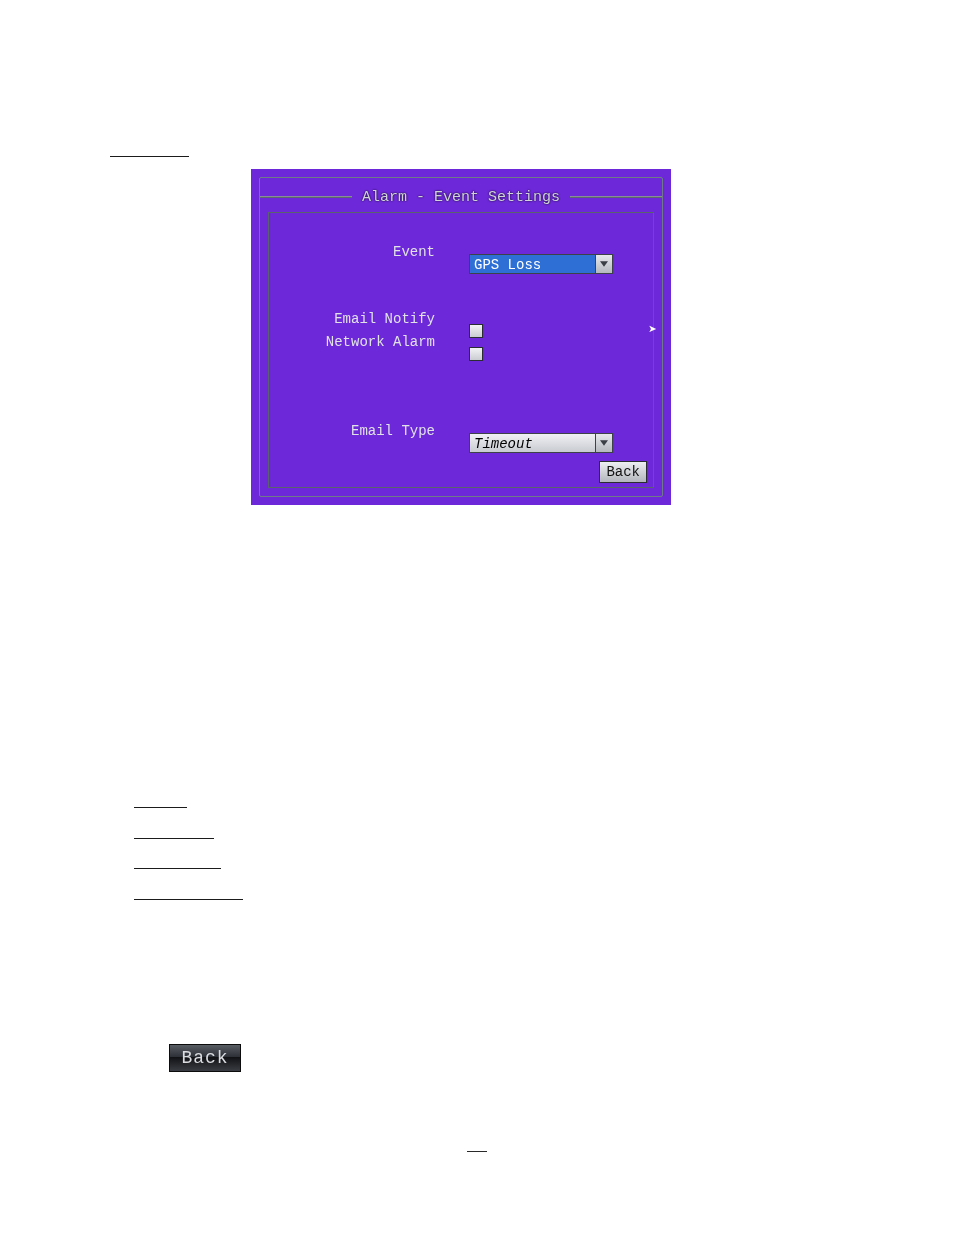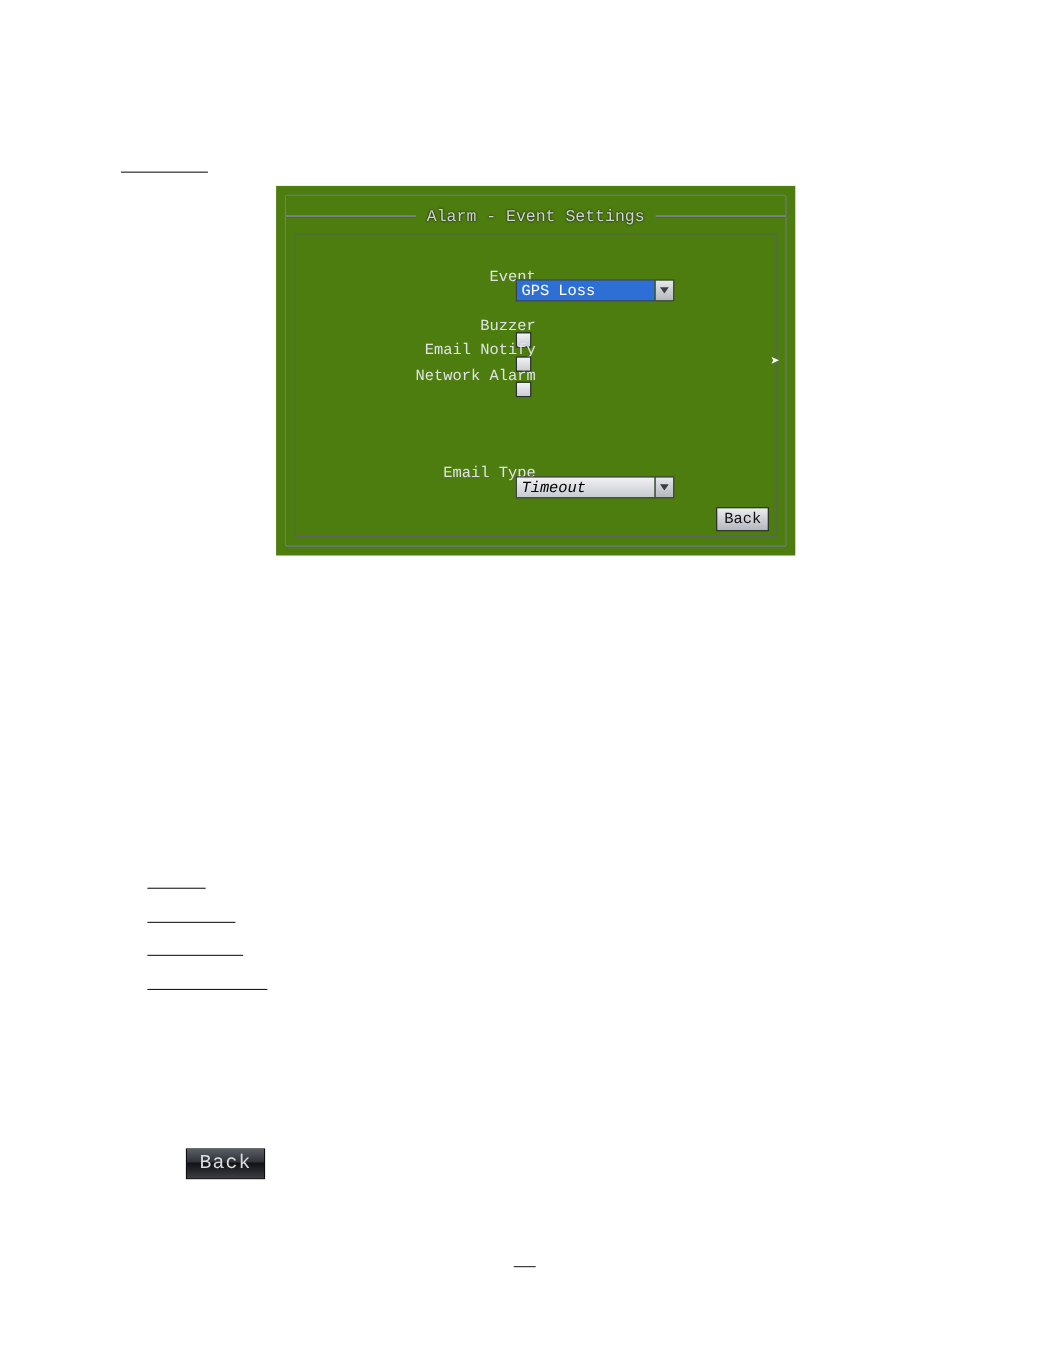--- a/index.html
+++ b/index.html
@@ -17,23 +17,23 @@
     position: absolute;
     height: 0;
     border-top: 1.5px solid #1b1b1b;
   }
 
   
   .dialog {
     position: absolute;
     left: 251px;
     top: 169px;
-    width: 472px;
+    width: 420px;
     height: 336px;
-    background: #4d7c0f;
+    background: #6d28d9;
     box-sizing: border-box;
     padding: 8px;
   }
 
   .dialog-inner {
     width: 100%;
     height: 100%;
     box-sizing: border-box;
     border: 1px solid #6f7a88;
     border-radius: 2px;
@@ -236,26 +236,20 @@
         <div class="ctrl dropdown selected" style="">
           <span class="dd-text" style="width:126px;">GPS Loss</span>
           <span class="dd-btn">
             <svg viewBox="0 0 10 7">
                 <path d="M0 0 L10 0 L5 7 Z" fill="#3a3e45"></path>
               </svg>
           </span>
         </div>
       </div>
 
-      <div class="row" style="top:73px;">
-        <span class="lbl">Buzzer</span>
-        <div class="ctrl">
-          <div class="cbx"></div>
-        </div>
-      </div>
 
       <div class="row" style="top:95px;">
         <span class="lbl">Email Notify</span>
         <div class="ctrl">
           <div class="cbx"></div>
         </div>
       </div>
 
       <div class="row" style="top:118px;">
         <span class="lbl">Network Alarm</span>

